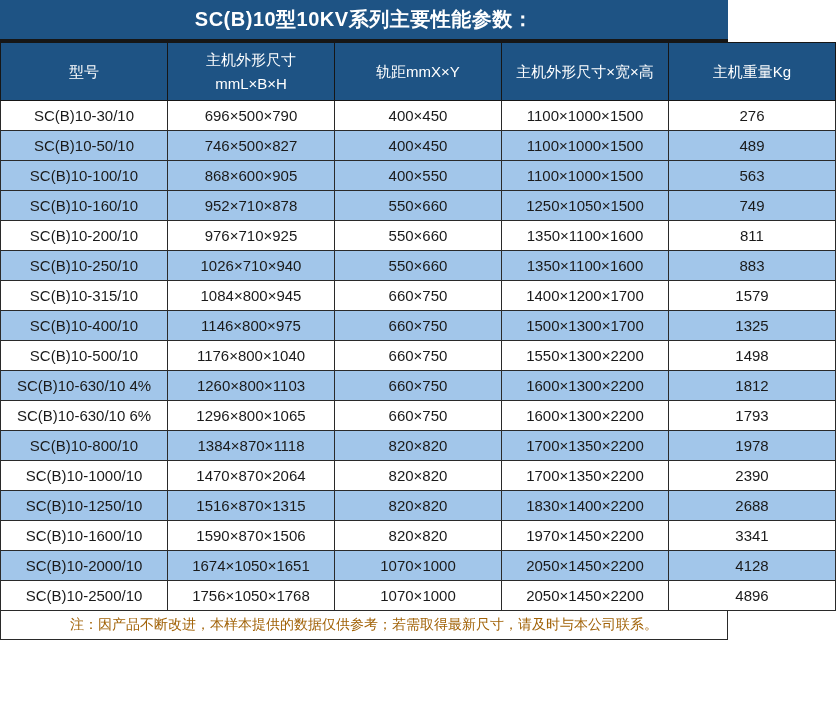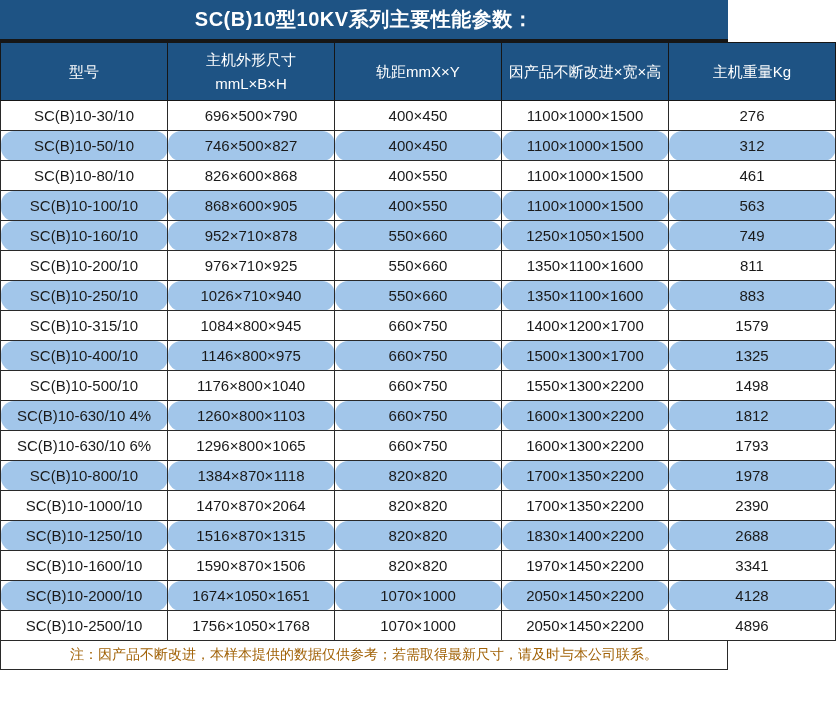--- a/index.html
+++ b/index.html
@@ -49,21 +49,21 @@
     height: 30px;
     text-align: center;
     vertical-align: middle;
     font-size: 15px;
     color: #1a1a1a;
     border: 1px solid #2a2a2a;
     background: #ffffff;
     white-space: nowrap;
     overflow: hidden;
   }
-  table.spec tr.striped td { background: #A2C6EA; border-radius: 13px; }
+  table.spec tr.striped td { background: #A2C6EA; }
   .footnote {
     height: 29px;
     border: 1px solid #2a2a2a;
     border-top: none;
     display: flex;
     align-items: center;
     justify-content: center;
     font-size: 14px;
     color: #a16207;
   }
@@ -91,48 +91,41 @@
           <span>型号</span>
         </th>
         <th>
           <span>主机外形尺寸</span>
           <span class="sublabel">mmL×B×H</span>
         </th>
         <th>
           <span>轨距mmX×Y</span>
         </th>
         <th>
-          <span>因产品不断改进×宽×高</span>
+          <span>主机外形尺寸×宽×高</span>
         </th>
         <th>
           <span>主机重量Kg</span>
         </th>
       </tr>
     </thead>
     <tbody id="rows">
         <tr>
           <td>SC(B)10-30/10</td>
           <td>696×500×790</td>
           <td>400×450</td>
           <td>1100×1000×1500</td>
           <td>276</td>
         </tr>
         <tr class="striped">
           <td>SC(B)10-50/10</td>
           <td>746×500×827</td>
           <td>400×450</td>
           <td>1100×1000×1500</td>
-          <td>312</td>
-        </tr>
-        <tr>
-          <td>SC(B)10-80/10</td>
-          <td>826×600×868</td>
-          <td>400×550</td>
-          <td>1100×1000×1500</td>
-          <td>461</td>
+          <td>489</td>
         </tr>
         <tr class="striped">
           <td>SC(B)10-100/10</td>
           <td>868×600×905</td>
           <td>400×550</td>
           <td>1100×1000×1500</td>
           <td>563</td>
         </tr>
         <tr class="striped">
           <td>SC(B)10-160/10</td>

